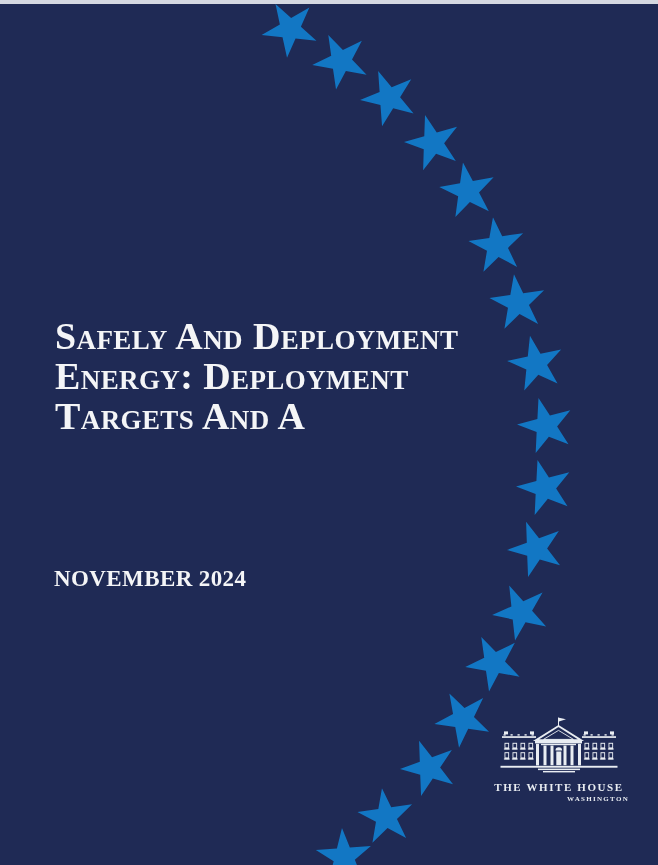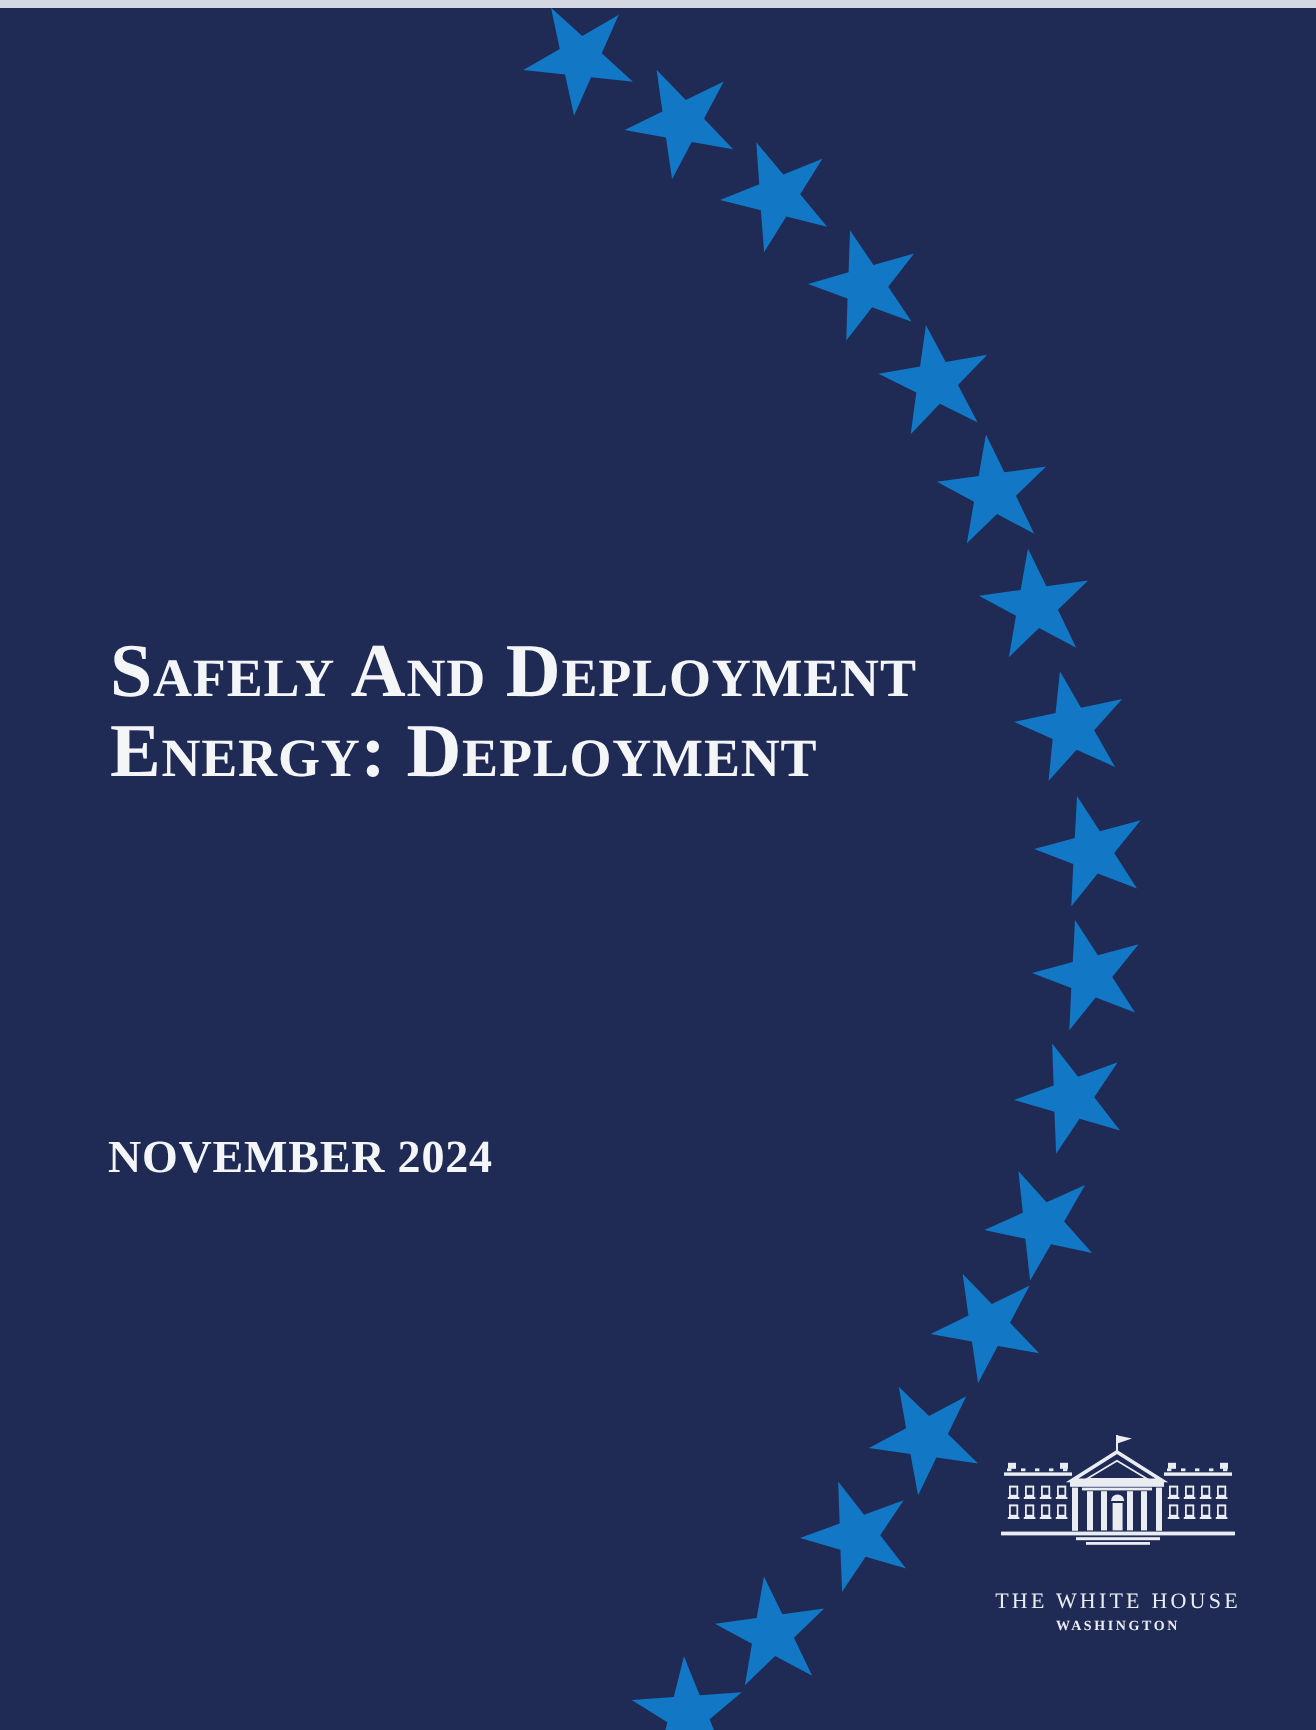--- a/index.html
+++ b/index.html
@@ -40,32 +40,33 @@
     letter-spacing: 0.4px;
   }
   .wh-logo {
     position: absolute; left: 489px; top: 717px;
     width: 140px;
     text-align: center;
     color: #e9edf2;
   }
   .wh-logo svg { display: block; margin: 0 auto; }
   .wh-wordmark {
-    margin-top: 20px;
-    font-weight: 400;
+    margin-top: 6px;
+    font-weight: 700;
     font-size: 11px;
     letter-spacing: 1.6px;
     white-space: nowrap;
   }
   .wh-location {
     margin-top: 2px;
     font-weight: 700;
     font-size: 7px;
     letter-spacing: 1.3px;
     white-space: nowrap;
+    text-align: right;
   }
 </style>
 </head>
 <body style="background: rgb(31, 42, 85);">
 
 <div class="top-strip" style="background: rgb(212, 216, 225);"></div>
 
 <div class="star-arc">
     <div class="star" style="left: 260px; top: 0px; transform: rotate(-30deg);">
       <svg width="60" height="58" viewBox="0 0 60 58">
@@ -150,20 +151,21 @@
     <div class="star" style="left: 314px; top: 828px; transform: rotate(-4deg);">
       <svg width="60" height="58" viewBox="0 0 60 58">
         <polygon points="30,0 36.5,20 57.6,20 40.6,32.4 47,52.5 30,40.1 13,52.5 19.4,32.4 2.4,20 23.5,20" fill="#1277c4"></polygon>
       </svg>
     </div>
   </div>
 
 <div class="title-block" style="color: rgb(244, 245, 247);">
   <div class="title-line">Safely And Deployment</div>
   <div class="title-line">Energy: Deployment</div>
+  <div class="title-line">Targets And A</div>
 </div>
 
 <div class="date-line" style="color: rgb(244, 245, 247);">NOVEMBER 2024</div>
 
 <div class="wh-logo" style="color: rgb(233, 237, 242);">
   <svg viewBox="0 0 118 58" width="118" height="58">
     <g fill="#e9edf2">
 
       <rect x="58" y="0.5" width="1" height="9"></rect>
       <polygon points="59,0.8 66,2.2 59,4.6"></polygon>

